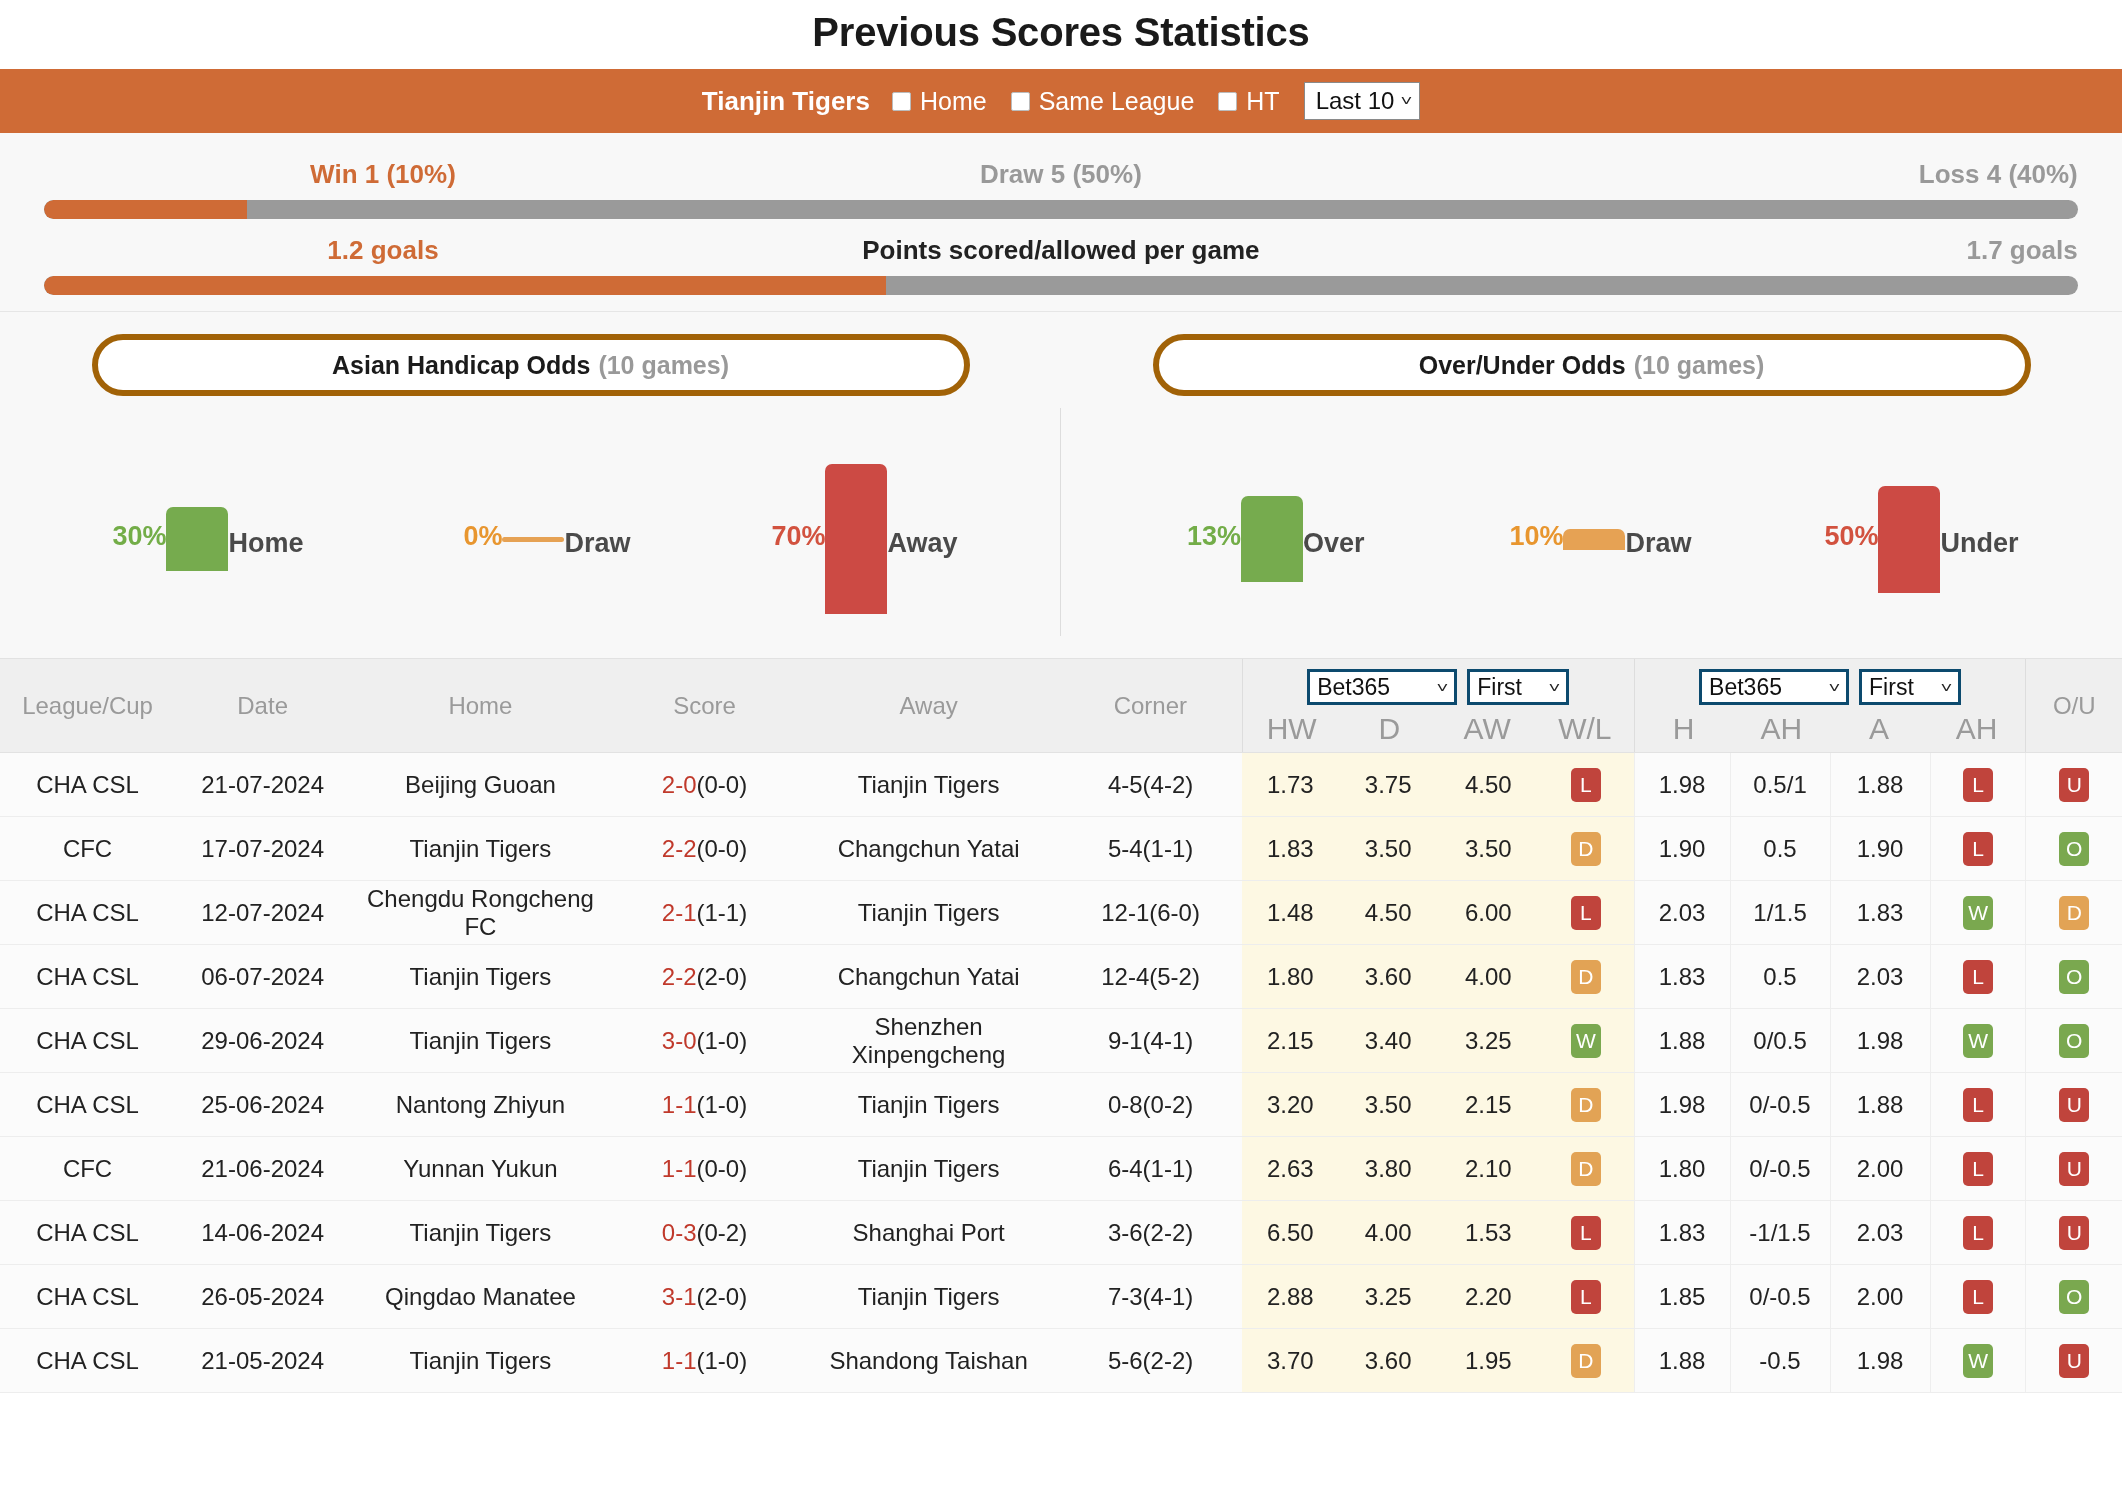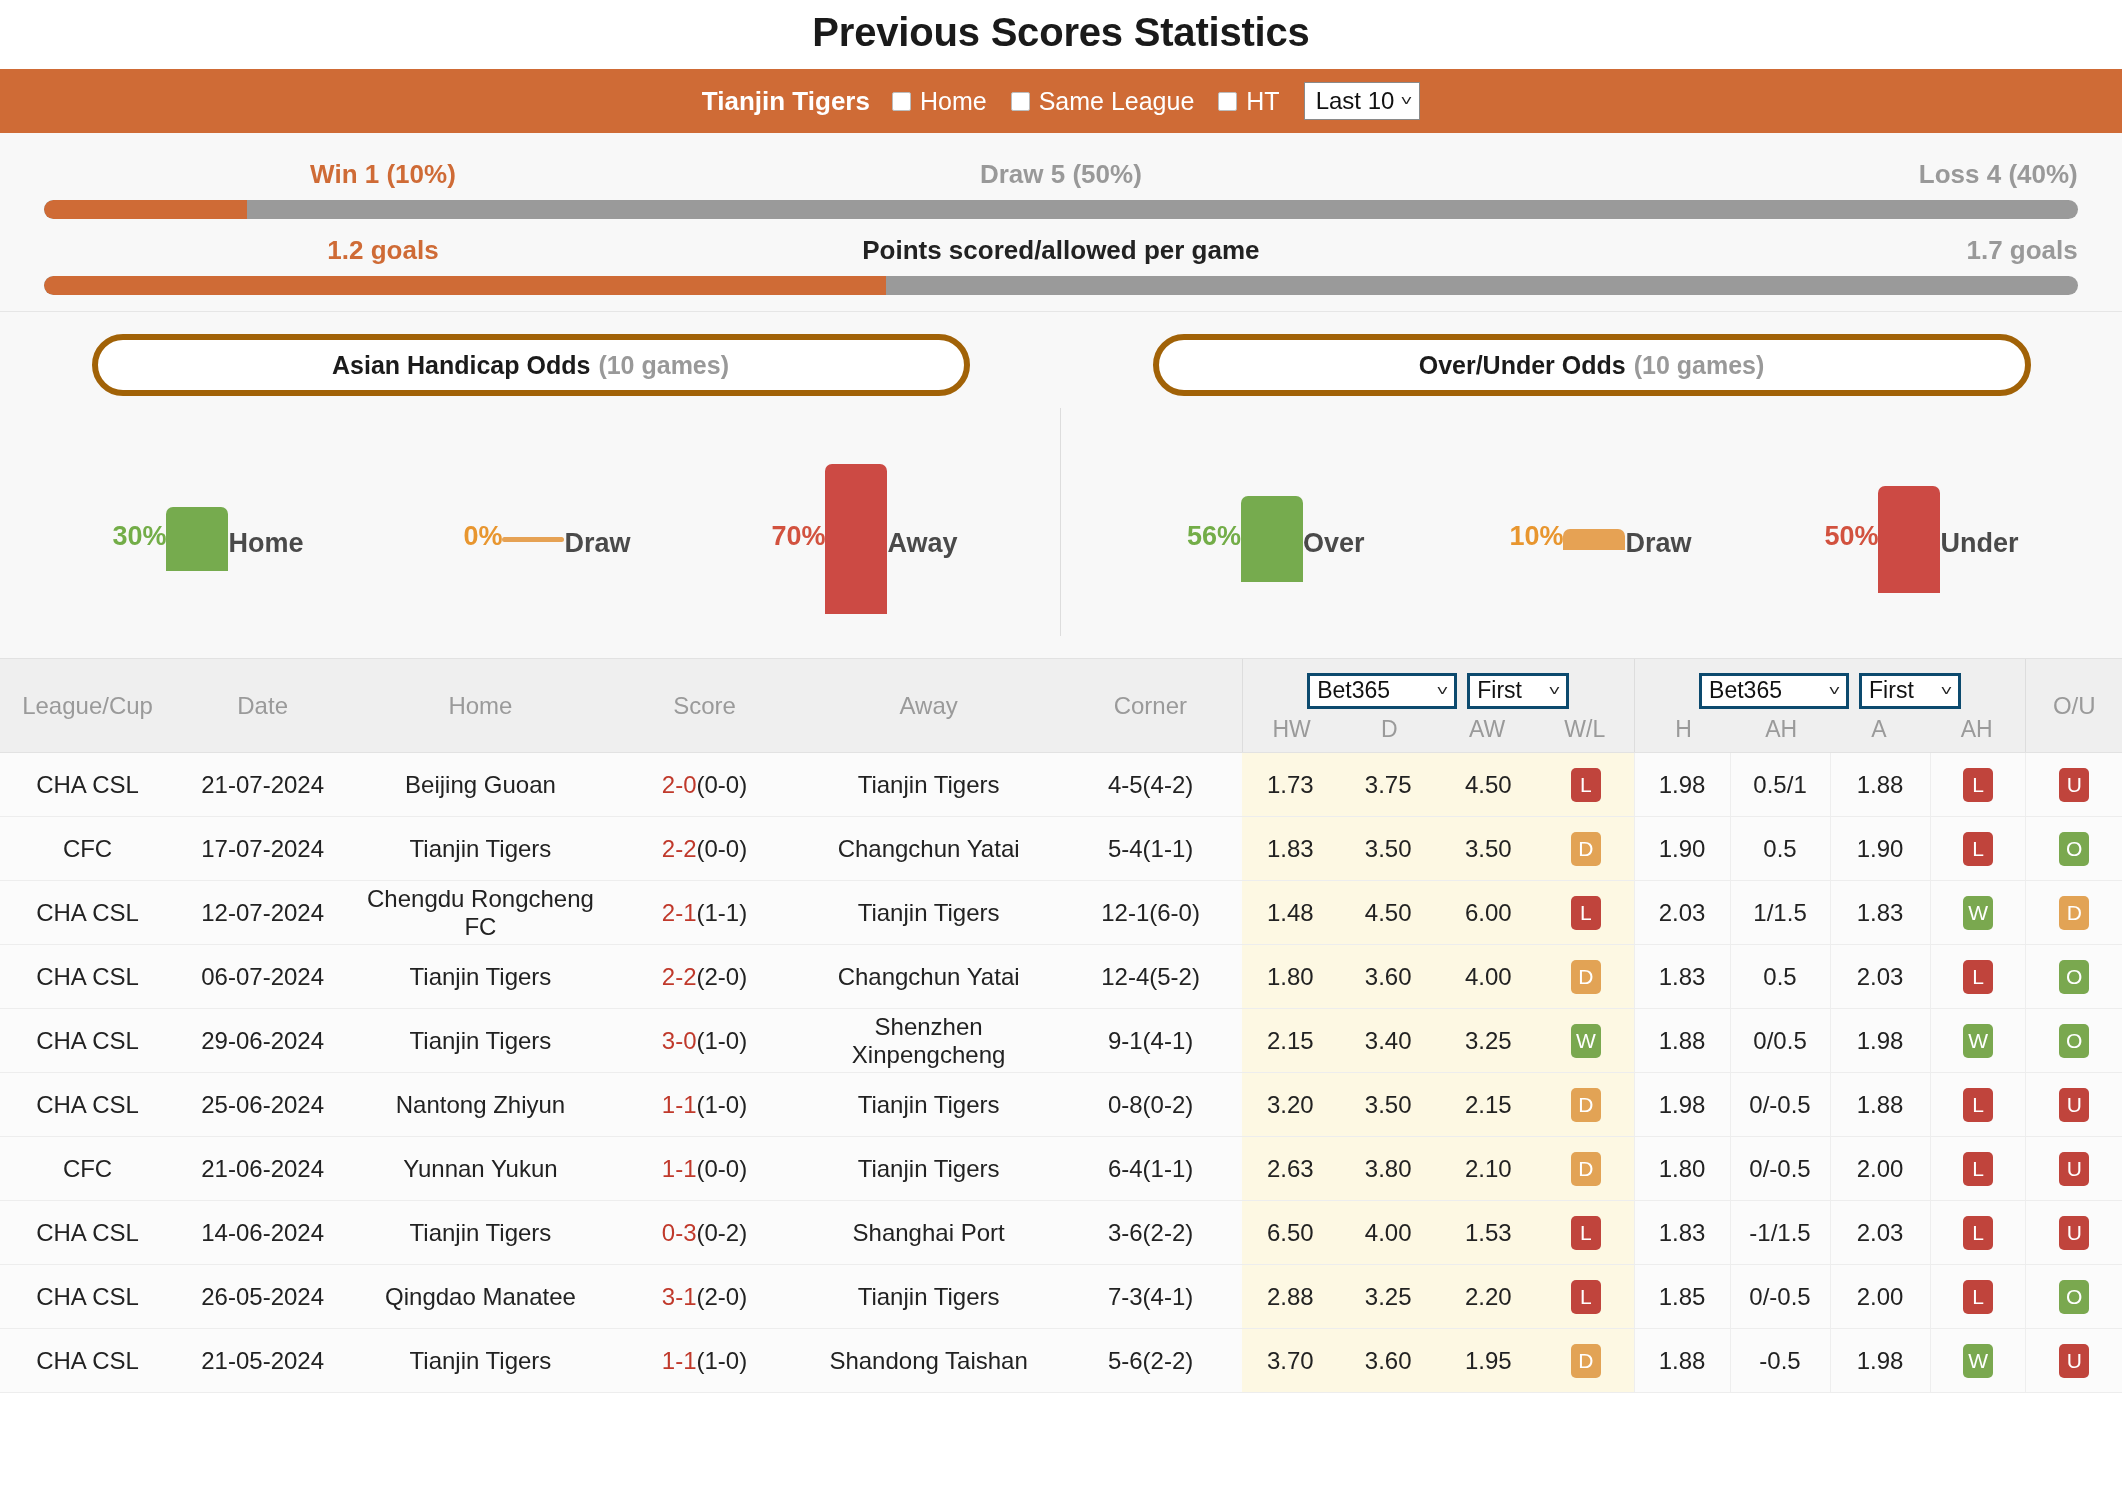--- a/index.html
+++ b/index.html
@@ -213,21 +213,21 @@
     align-items: center;
     justify-content: space-between;
     padding: 0 7px;
     gap: 10px;
   }
   .mini-sel.wide { width: 150px; }
   .mini-sel.narrow { width: 102px; }
   .sub-row {
     display: flex;
     margin-top: 7px;
-    font-size: 23px;
+    font-size: 30px;
     color: #9a9a9a;
   }
   .sub-row > span { flex: 1 1 0; text-align: center; }
 
   table.matches td {
     text-align: center;
     border-bottom: 1px solid #ededed;
     height: 64px;
     color: #222;
     font-size: 24px;
@@ -330,21 +330,21 @@
         </div>
       </div>
   </div>
   <div class="odds-col right">
     <div class="tab-pill">
       <span>Over/Under Odds</span>
       <span class="games">(10 games)</span>
     </div>
     <div class="bars" id="ouBars">
         <div class="bar-item">
-          <div class="bar-pct c-green">56%</div>
+          <div class="bar-pct c-green">13%</div>
           <div class="bar-shape bg-green" style="height: 86px;"></div>
           <div class="bar-label">Over</div>
         </div>
         <div class="bar-item">
           <div class="bar-pct c-orange">10%</div>
           <div class="bar-shape bg-orange" style="height: 21px;"></div>
           <div class="bar-label">Draw</div>
         </div>
         <div class="bar-item">
           <div class="bar-pct c-red">50%</div>

